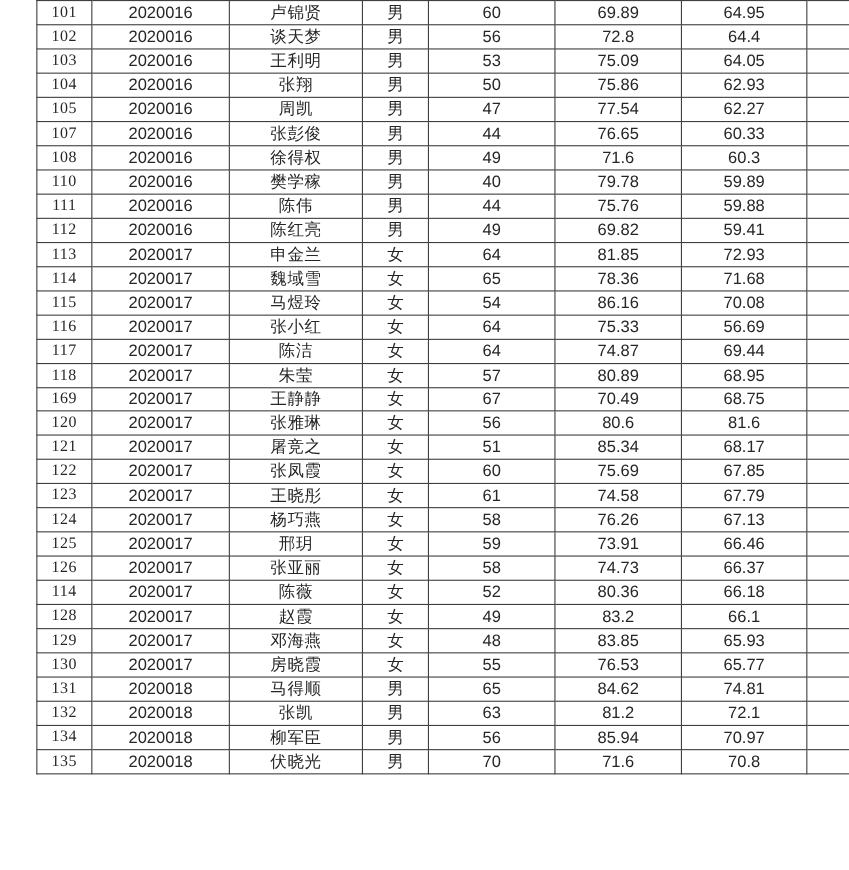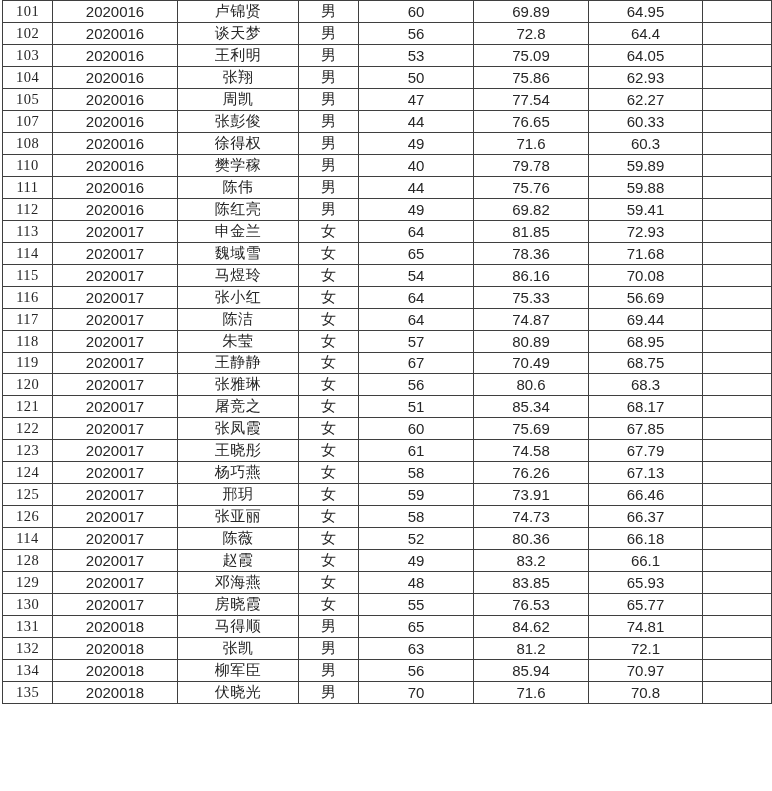--- a/index.html
+++ b/index.html
@@ -8,20 +8,21 @@
     background: #ffffff;
   }
   body {
     width: 772px;
     height: 791px;
     overflow: hidden;
   }
   .table-wrap {
     padding-left: 2px;
     box-sizing: border-box;
+    margin-left: 31px;
   }
   table {
     border-collapse: collapse;
     table-layout: fixed;
     width: 769px;
   }
   td {
     border: 1px solid var(--border-color, #3f3f3f);
     text-align: center;
     vertical-align: middle;
@@ -212,37 +213,37 @@
           <td class="c-rownum">118</td>
           <td class="c-code">2020017</td>
           <td class="c-name">朱莹</td>
           <td class="c-gender">女</td>
           <td class="c-score">57</td>
           <td class="c-score">80.89</td>
           <td class="c-score">68.95</td>
           <td class="c-blank"></td>
         </tr>
         <tr>
-          <td class="c-rownum">119</td>
+          <td class="c-rownum">169</td>
           <td class="c-code">2020017</td>
           <td class="c-name">王静静</td>
           <td class="c-gender">女</td>
           <td class="c-score">67</td>
           <td class="c-score">70.49</td>
           <td class="c-score">68.75</td>
           <td class="c-blank"></td>
         </tr>
         <tr>
           <td class="c-rownum">120</td>
           <td class="c-code">2020017</td>
           <td class="c-name">张雅琳</td>
           <td class="c-gender">女</td>
           <td class="c-score">56</td>
           <td class="c-score">80.6</td>
-          <td class="c-score">68.3</td>
+          <td class="c-score">81.6</td>
           <td class="c-blank"></td>
         </tr>
         <tr>
           <td class="c-rownum">121</td>
           <td class="c-code">2020017</td>
           <td class="c-name">屠竞之</td>
           <td class="c-gender">女</td>
           <td class="c-score">51</td>
           <td class="c-score">85.34</td>
           <td class="c-score">68.17</td>

